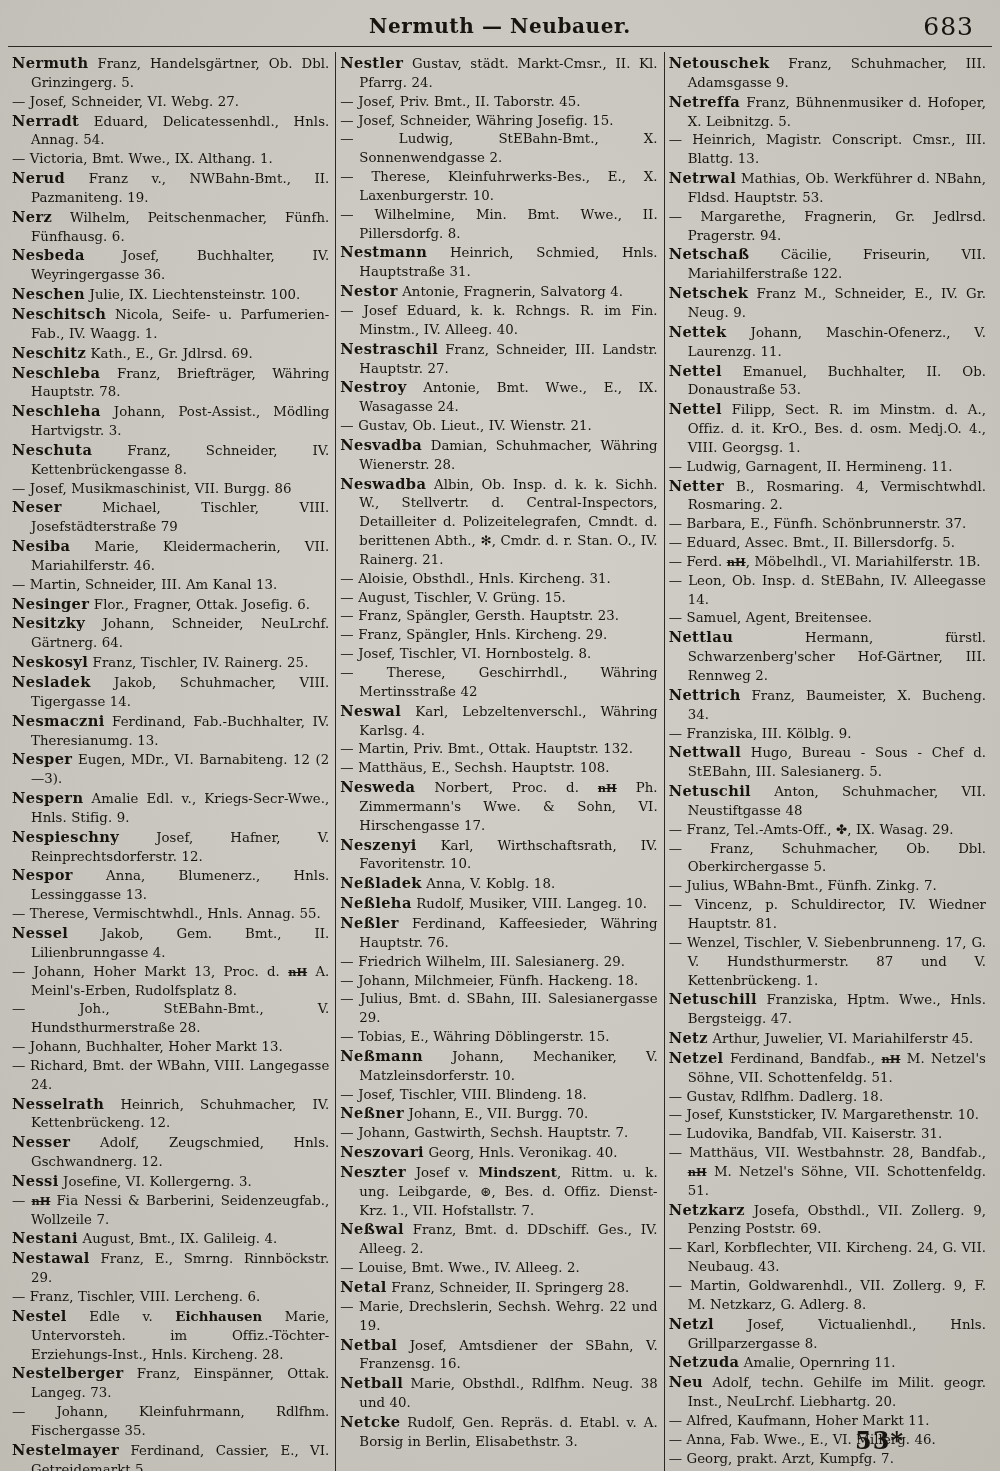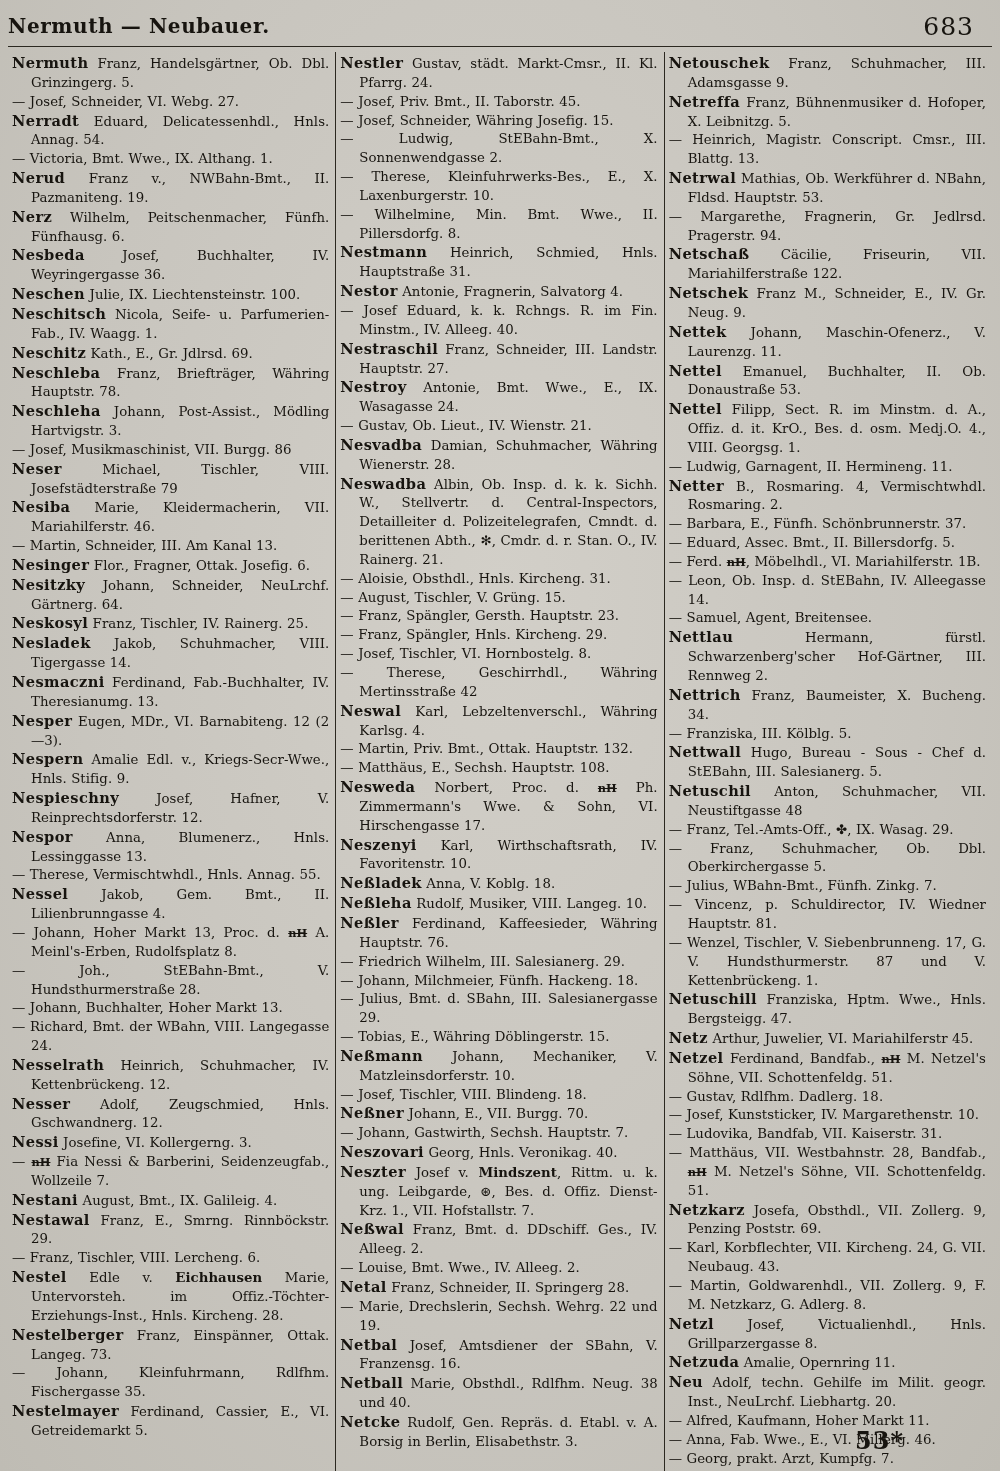--- a/index.html
+++ b/index.html
@@ -10,21 +10,21 @@
     background:#cbc8c1;
     background-image:radial-gradient(ellipse at 50% 40%, #d2cfc8 0%, #c8c5be 60%, #bfbcb4 100%);
     font-family:"DejaVu Serif", serif;
     color:#17140f;
     box-sizing:border-box;
     padding:12px 8px 0 8px;
     overflow:hidden;
   }
   .hdr{position:relative;height:34px;border-bottom:1.6px solid #2b2820;}
   .hdr-title{
-    position:absolute;left:0;right:0;top:2px;text-align:left;
+    position:absolute;left:0;right:0;top:2px;text-align:center;
     font-weight:bold;font-size:20px;letter-spacing:0.6px;
   }
   .hdr-page{position:absolute;right:18px;top:0;font-size:25px;letter-spacing:1px;}
   .cols{display:flex;align-items:stretch;margin-top:5px;}
   .col{flex:1 1 0;min-width:0;padding:2px 6px 0 4px;}
   .col + .col{border-left:1.2px solid #2b2820;}
   .entry{
     margin:0;
     padding-left:19px;text-indent:-19px;
     text-align:justify;
@@ -55,20 +55,21 @@
         <p class="entry"><span class="lead">Nerradt</span> Eduard, Delicatessenhdl., Hnls. Annag. 54.</p>
         <p class="entry">— Victoria, Bmt. Wwe., IX. Althang. 1.</p>
         <p class="entry"><span class="lead">Nerud</span> Franz v., NWBahn-Bmt., II. Pazmaniteng. 19.</p>
         <p class="entry"><span class="lead">Nerz</span> Wilhelm, Peitschenmacher, Fünfh. Fünfhausg. 6.</p>
         <p class="entry"><span class="lead">Nesbeda</span> Josef, Buchhalter, IV. Weyringergasse 36.</p>
         <p class="entry"><span class="lead">Neschen</span> Julie, IX. Liechtensteinstr. 100.</p>
         <p class="entry"><span class="lead">Neschitsch</span> Nicola, Seife- u. Parfumerien-Fab., IV. Waagg. 1.</p>
         <p class="entry"><span class="lead">Neschitz</span> Kath., E., Gr. Jdlrsd. 69.</p>
         <p class="entry"><span class="lead">Neschleba</span> Franz, Briefträger, Währing Hauptstr. 78.</p>
         <p class="entry"><span class="lead">Neschleha</span> Johann, Post-Assist., Mödling Hartvigstr. 3.</p>
+        <p class="entry"><span class="lead">Neschuta</span> Franz, Schneider, IV. Kettenbrückengasse 8.</p>
         <p class="entry">— Josef, Musikmaschinist, VII. Burgg. 86</p>
         <p class="entry"><span class="lead">Neser</span> Michael, Tischler, VIII. Josefstädterstraße 79</p>
         <p class="entry"><span class="lead">Nesiba</span> Marie, Kleidermacherin, VII. Mariahilferstr. 46.</p>
         <p class="entry">— Martin, Schneider, III. Am Kanal 13.</p>
         <p class="entry"><span class="lead">Nesinger</span> Flor., Fragner, Ottak. Josefig. 6.</p>
         <p class="entry"><span class="lead">Nesitzky</span> Johann, Schneider, NeuLrchf. Gärtnerg. 64.</p>
         <p class="entry"><span class="lead">Neskosyl</span> Franz, Tischler, IV. Rainerg. 25.</p>
         <p class="entry"><span class="lead">Nesladek</span> Jakob, Schuhmacher, VIII. Tigergasse 14.</p>
         <p class="entry"><span class="lead">Nesmaczni</span> Ferdinand, Fab.-Buchhalter, IV. Theresianumg. 13.</p>
         <p class="entry"><span class="lead">Nesper</span> Eugen, MDr., VI. Barnabiteng. 12 (2—3).</p>
@@ -153,21 +154,21 @@
         <p class="entry"><span class="lead">Nettel</span> Filipp, Sect. R. im Minstm. d. A., Offiz. d. it. KrO., Bes. d. osm. Medj.O. 4., VIII. Georgsg. 1.</p>
         <p class="entry">— Ludwig, Garnagent, II. Hermineng. 11.</p>
         <p class="entry"><span class="lead">Netter</span> B., Rosmaring. 4, Vermischtwhdl. Rosmaring. 2.</p>
         <p class="entry">— Barbara, E., Fünfh. Schönbrunnerstr. 37.</p>
         <p class="entry">— Eduard, Assec. Bmt., II. Billersdorfg. 5.</p>
         <p class="entry">— Ferd. <span class="pf">nH</span>, Möbelhdl., VI. Mariahilferstr. 1B.</p>
         <p class="entry">— Leon, Ob. Insp. d. StEBahn, IV. Alleegasse 14.</p>
         <p class="entry">— Samuel, Agent, Breitensee.</p>
         <p class="entry"><span class="lead">Nettlau</span> Hermann, fürstl. Schwarzenberg'scher Hof-Gärtner, III. Rennweg 2.</p>
         <p class="entry"><span class="lead">Nettrich</span> Franz, Baumeister, X. Bucheng. 34.</p>
-        <p class="entry">— Franziska, III. Kölblg. 5.</p>
+        <p class="entry">— Franziska, III. Kölblg. 9.</p>
         <p class="entry"><span class="lead">Nettwall</span> Hugo, Bureau - Sous - Chef d. StEBahn, III. Salesianerg. 5.</p>
         <p class="entry"><span class="lead">Netuschil</span> Anton, Schuhmacher, VII. Neustiftgasse 48</p>
         <p class="entry">— Franz, Tel.-Amts-Off., ✤, IX. Wasag. 29.</p>
         <p class="entry">— Franz, Schuhmacher, Ob. Dbl. Oberkirchergasse 5.</p>
         <p class="entry">— Julius, WBahn-Bmt., Fünfh. Zinkg. 7.</p>
         <p class="entry">— Vincenz, p. Schuldirector, IV. Wiedner Hauptstr. 81.</p>
         <p class="entry">— Wenzel, Tischler, V. Siebenbrunneng. 17, G. V. Hundsthurmerstr. 87 und V. Kettenbrückeng. 1.</p>
         <p class="entry"><span class="lead">Netuschill</span> Franziska, Hptm. Wwe., Hnls. Bergsteigg. 47.</p>
         <p class="entry"><span class="lead">Netz</span> Arthur, Juwelier, VI. Mariahilferstr 45.</p>
         <p class="entry"><span class="lead">Netzel</span> Ferdinand, Bandfab., <span class="pf">nH</span> M. Netzel's Söhne, VII. Schottenfeldg. 51.</p>

